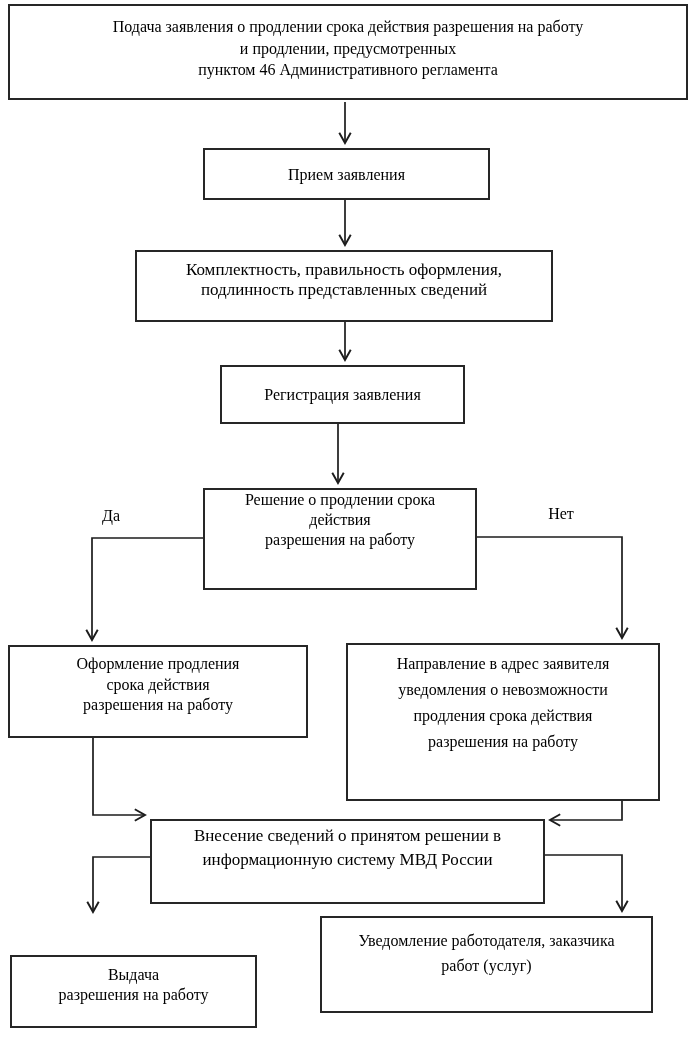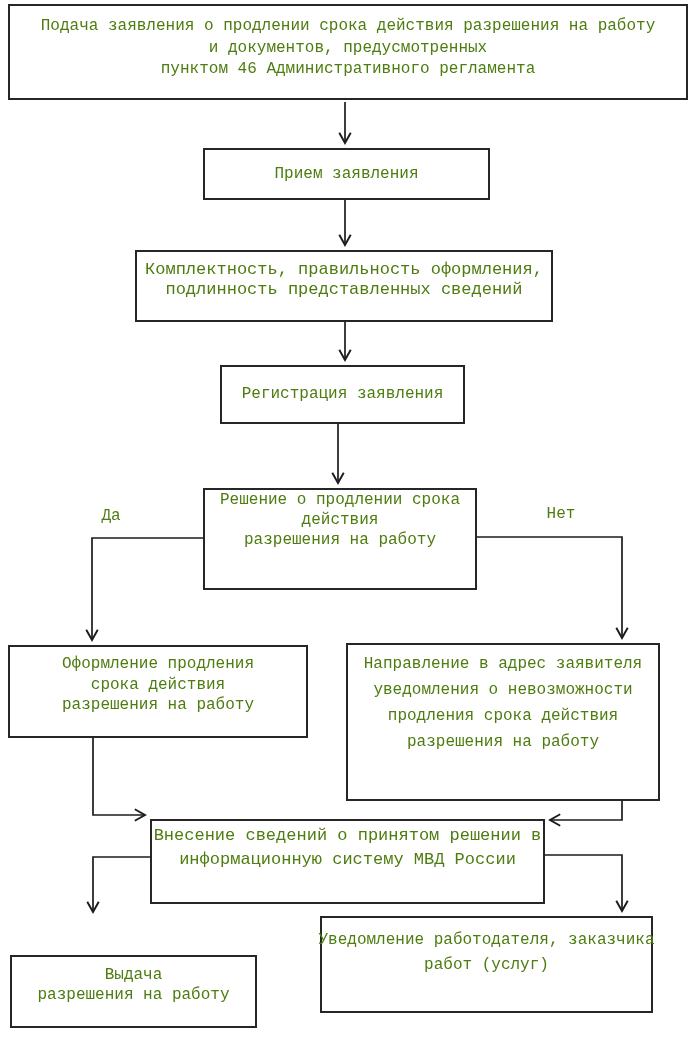--- a/index.html
+++ b/index.html
@@ -1,17 +1,17 @@
 <!DOCTYPE html>
 <html><head>
 <meta charset="utf-8">
 <style>
   html,body{margin:0;padding:0;background:#ffffff;}
   #page{position:relative;width:695px;height:1039px;background:#ffffff;overflow:hidden;
-        font-family:Liberation Mono, monospace;color:#4d7c0f;}
+        font-family:Liberation Serif, serif;color:#000000;}
   #wires{position:absolute;left:0;top:0;width:695px;height:1039px;}
   .fbox{position:absolute;box-sizing:border-box;border:2px solid #262626;background:#fff;
         display:flex;flex-direction:column;align-items:center;justify-content:flex-start;
         text-align:center;font-size:16px;line-height:21px;}
   .fbox .ln{display:block;white-space:nowrap;}
   .center{justify-content:center;}
   #box-submit{left:8px;top:4px;width:680px;height:96px;padding-top:10px;line-height:21.5px;}
   #box-accept{left:203px;top:148px;width:287px;height:52px;}
   #box-check{left:135px;top:250px;width:418px;height:72px;padding-top:8px;font-size:17px;line-height:20px;}
   #box-register{left:220px;top:365px;width:245px;height:59px;}
@@ -45,21 +45,21 @@
       <path d="M477,537 H622 V638" marker-end="url(#vhead)"></path>
       <path d="M93,738 V815 H145" marker-end="url(#vhead)"></path>
       <path d="M622,801 V820 H550" marker-end="url(#vhead)"></path>
       <path d="M151,857 H93 V912" marker-end="url(#vhead)"></path>
       <path d="M545,855 H622 V911" marker-end="url(#vhead)"></path>
     </g>
   </svg>
 
   <div class="fbox" id="box-submit">
     <span class="ln">Подача заявления о продлении срока действия разрешения на работу</span>
-    <span class="ln">и документов, предусмотренных</span>
+    <span class="ln">и продлении, предусмотренных</span>
     <span class="ln">пунктом 46 Административного регламента</span>
   </div>
 
   <div class="fbox center" id="box-accept">
     <span class="ln">Прием заявления</span>
   </div>
 
   <div class="fbox" id="box-check">
     <span class="ln">Комплектность, правильность оформления,</span>
     <span class="ln">подлинность представленных сведений</span>

